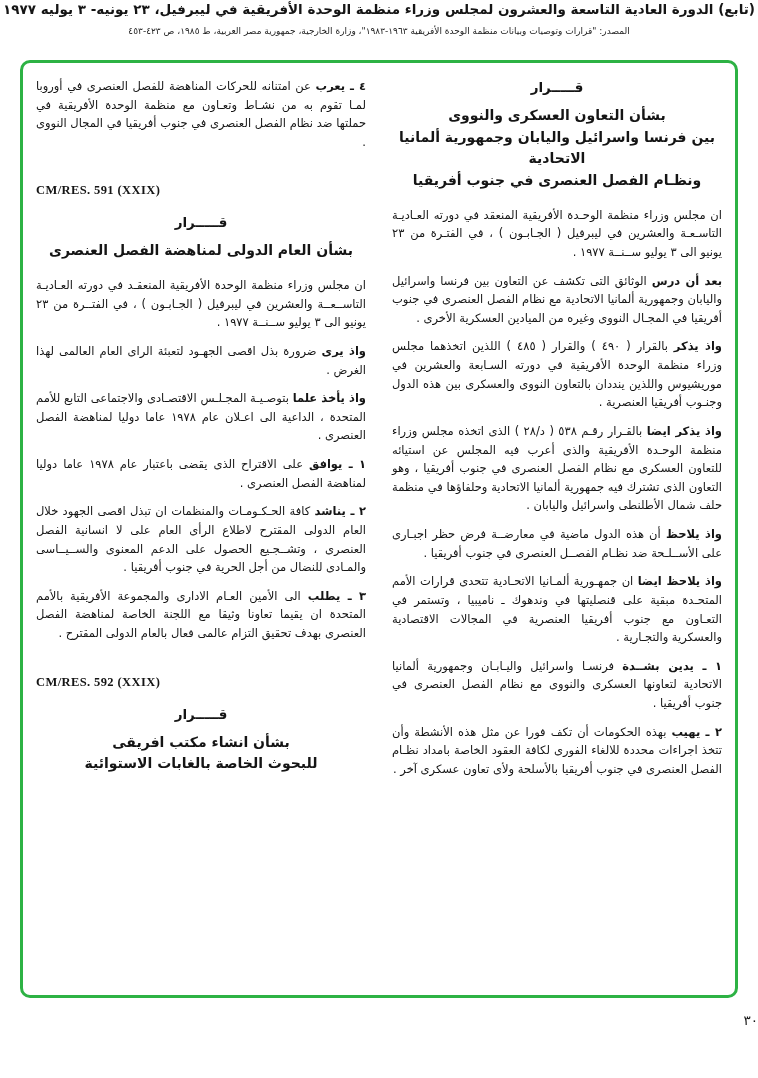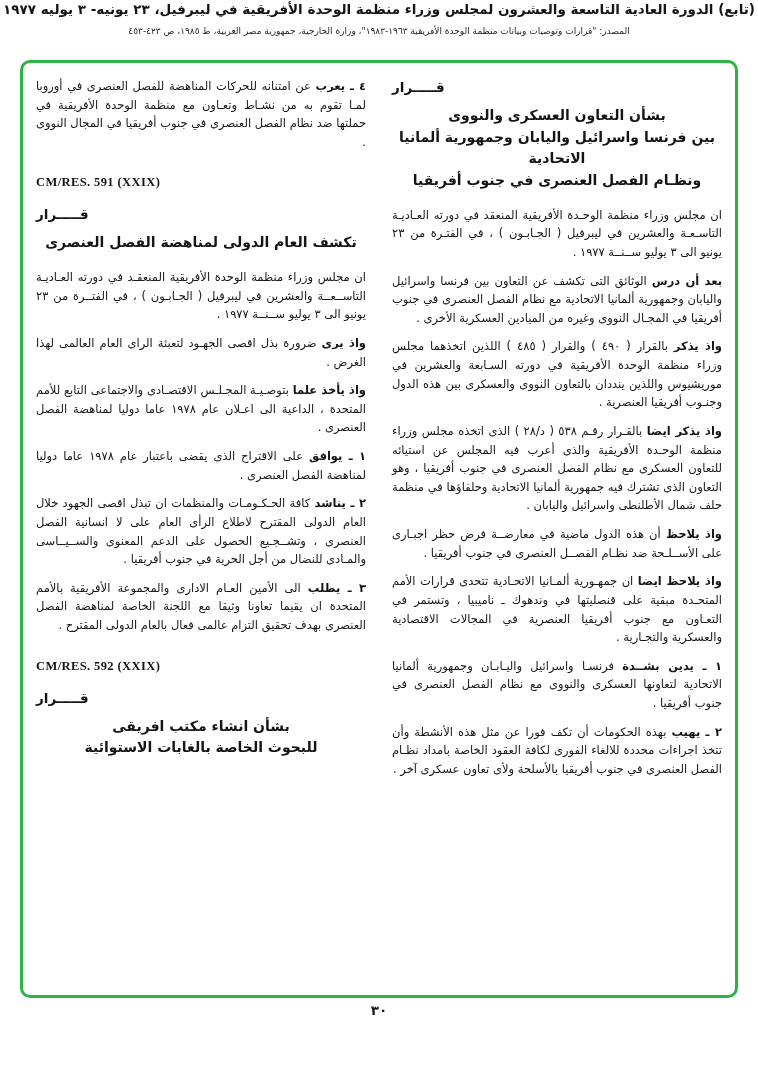--- a/index.html
+++ b/index.html
@@ -38,48 +38,47 @@
   .res-id{
     direction:ltr;
     text-align:left;
     font-family:"Liberation Serif",serif;
     font-weight:bold;
     font-size:12.5px;
     letter-spacing:.4px;
     margin:2px 0 16px;
   }
   .res-title{
-    text-align:left;
+    text-align:center;
     font-weight:bold;
     font-size:13.5px;
     margin:2px 0 10px;
     letter-spacing:1px;
   }
   .res-sub{
     text-align:center;
     font-weight:bold;
     font-size:14px;
     line-height:1.55;
     white-space:pre-line;
     margin:0 0 14px;
   }
   .para{
     font-size:11.5px;
     line-height:1.62;
     text-align:justify;
     margin:0 0 10px;
   }
   .para b{font-weight:bold;}
-  .section{margin-top:24px;}
+  .section{margin-top:32px;}
   .page-number{
-    text-align:center;
+    text-align:right;
     font-size:13.5px;
-    margin-top:4px;
+    margin-top:14px;
     direction:rtl;
-    font-weight:bold;
   }
 </style>
 </head>
 <body>
 
 <div>
 
   <header class="page-header">
     <div class="hdr-title">(تابع) الدورة العادية التاسعة والعشرون لمجلس وزراء منظمة الوحدة الأفريقية في ليبرفيل، ٢٣ يونيه- ٣ يوليه ١٩٧٧</div>
     <div class="hdr-source">المصدر: "قرارات وتوصيات وبيانات منظمة الوحدة الأفريقية ١٩٦٣-١٩٨٣"، وزارة الخارجية، جمهورية مصر العربية، ط ١٩٨٥، ص ٤٢٣-٤٥٣</div>
@@ -102,21 +101,21 @@
       <p class="para"><b>١ ـ يدين بشــدة</b> <span>فرنسـا واسرائيل واليـابـان وجمهورية ألمانيا الاتحادية لتعاونها العسكرى والنووى مع نظام الفصل العنصرى في جنوب أفريقيا .</span></p>
       <p class="para"><b>٢ ـ يهيب</b> <span>بهذه الحكومات أن تكف فورا عن مثل هذه الأنشطة وأن تتخذ اجراءات محددة للالغاء الفورى لكافة العقود الخاصة بامداد نظـام الفصل العنصرى في جنوب أفريقيا بالأسلحة ولأى تعاون عسكرى آخر .</span></p>
     </div>
 
     <div class="col">
       <p class="para"><b>٤ ـ يعرب</b> <span>عن امتنانه للحركات المناهضة للفصل العنصرى في أوروبا لمـا تقوم به من نشـاط وتعـاون مع منظمة الوحدة الأفريقية في حملتها ضد نظام الفصل العنصرى في جنوب أفريقيا في المجال النووى .</span></p>
 
       <div class="section">
         <div class="res-id">CM/RES. 591 (XXIX)</div>
         <div class="res-title">قـــــرار</div>
-        <div class="res-sub">تكشف العام الدولى لمناهضة الفصل العنصرى</div>
+        <div class="res-sub">بشأن العام الدولى لمناهضة الفصل العنصرى</div>
 
         <p class="para"><b></b> <span>ان مجلس وزراء منظمة الوحدة الأفريقية المنعقـد في دورته العـاديـة التاســعــة والعشرين في ليبرفيل ( الجـابـون ) ، في الفتــرة من ٢٣ يونيو الى ٣ يوليو ســنــة ١٩٧٧ .</span></p>
         <p class="para"><b>واذ يرى</b> <span>ضرورة بذل اقصى الجهـود لتعبئة الراى العام العالمى لهذا الغرض .</span></p>
         <p class="para"><b>واذ يأخذ علما</b> <span>بتوصـيـة المجـلـس الاقتصـادى والاجتماعى التابع للأمم المتحدة ، الداعية الى اعـلان عام ١٩٧٨ عاما دوليا لمناهضة الفصل العنصرى .</span></p>
         <p class="para"><b>١ ـ يوافق</b> <span>على الاقتراح الذى يقضى باعتبار عام ١٩٧٨ عاما دوليا لمناهضة الفصل العنصرى .</span></p>
         <p class="para"><b>٢ ـ يناشد</b> <span>كافة الحـكـومـات والمنظمات ان تبذل اقصى الجهود خلال العام الدولى المقترح لاطلاع الرأى العام على لا انسانية الفصل العنصرى ، وتشــجـيع الحصول على الدعم المعنوى والســيــاسى والمـادى للنضال من أجل الحرية في جنوب أفريقيا .</span></p>
         <p class="para"><b>٣ ـ يطلب</b> <span>الى الأمين العـام الادارى والمجموعة الأفريقية بالأمم المتحدة ان يقيما تعاونا وثيقا مع اللجنة الخاصة لمناهضة الفصل العنصرى بهدف تحقيق التزام عالمى فعال بالعام الدولى المقترح .</span></p>
       </div>
 
       <div class="section">

